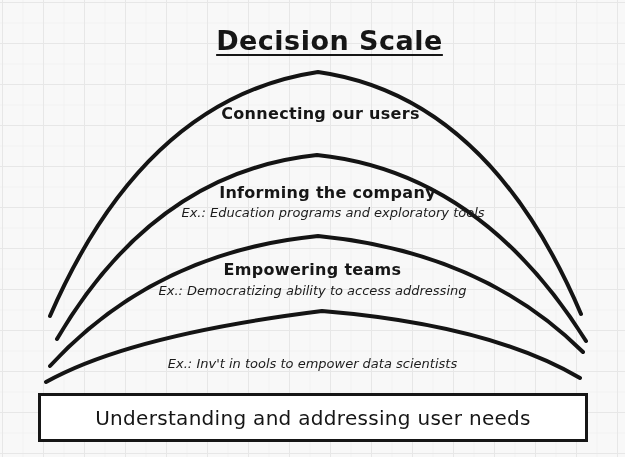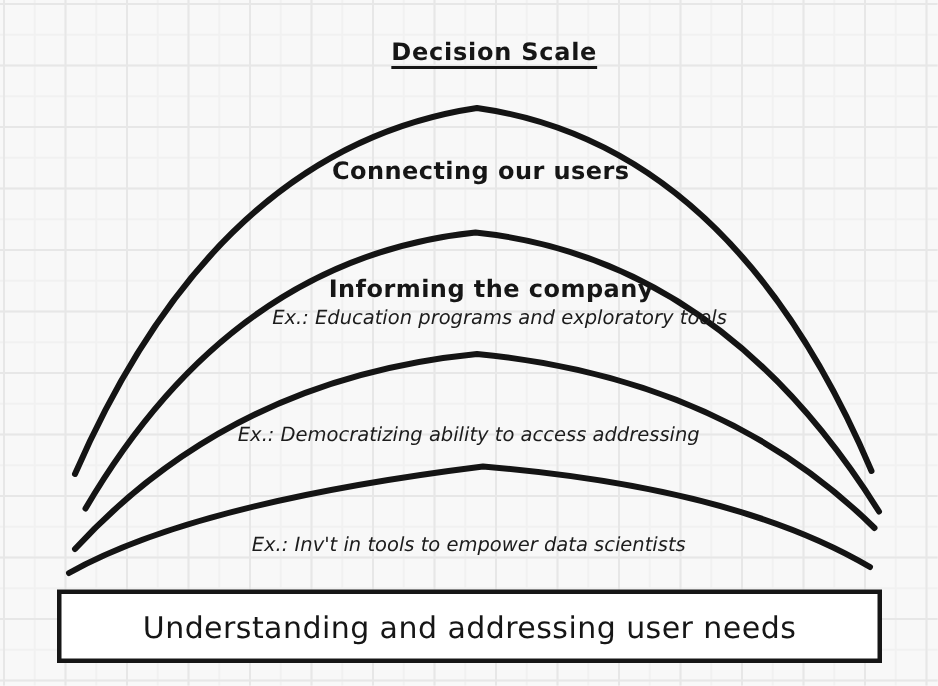--- a/index.html
+++ b/index.html
@@ -31,21 +31,21 @@
     fill:none;
     stroke:#141414;
     stroke-width:4;
     stroke-linecap:round;
   }
   .title{
     position:absolute;
     left:0; right:0;
     top:25px;
     text-align:center;
-    font-size:16px;
+    font-size:27px;
     font-weight:700;
     letter-spacing:0.5px;
     text-decoration:underline;
     text-underline-offset:4px;
     text-decoration-thickness:2px;
     margin-left:34px;
   }
   .level-heading{
     position:absolute;
     left:0; right:0;
@@ -96,20 +96,21 @@
     <path d="M 46 382 Q 130 335 322 311 Q 490 325 580 378"></path>
   </svg>
 
   <div class="title">Decision Scale</div>
 
   <div class="level-heading h1">Connecting our users</div>
 
   <div class="level-heading h2">Informing the company</div>
   <div class="level-example e2">Ex.: Education programs and exploratory tools</div>
 
+  <div class="level-heading h3">Empowering teams</div>
   <div class="level-example e3">Ex.: Democratizing ability to access addressing</div>
 
   <div class="level-example e4">Ex.: Inv't in tools to empower data scientists</div>
 
   <div class="base-box">
     <span>Understanding and addressing user needs</span>
   </div>
 
 </div>
 

